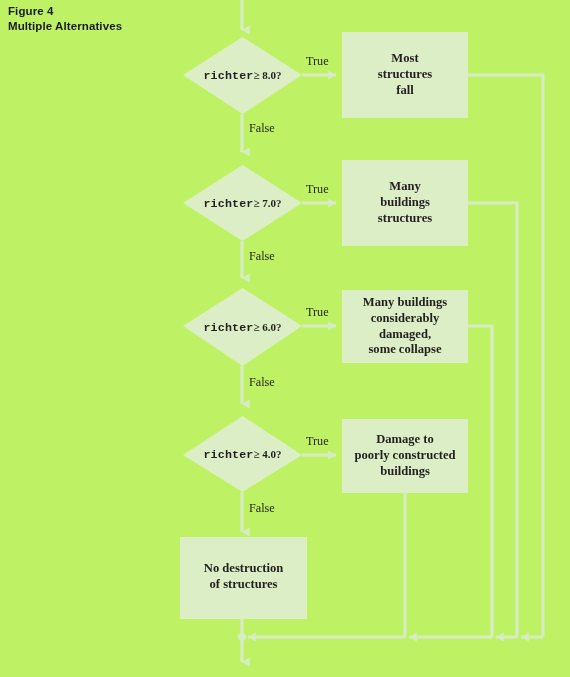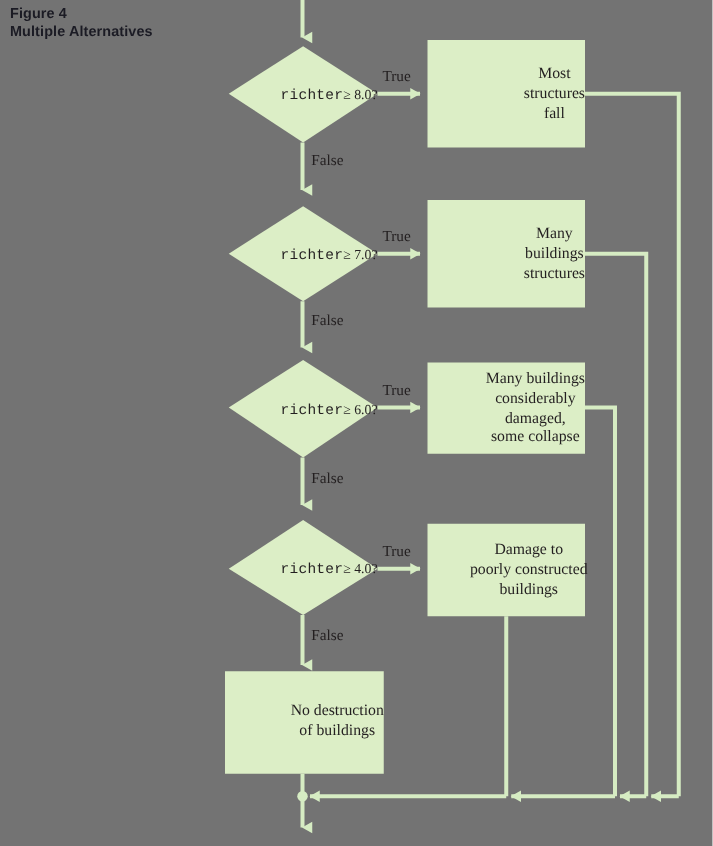--- a/index.html
+++ b/index.html
@@ -4,21 +4,21 @@
 <style>
   html, body {
     margin: 0;
     padding: 0;
     background: #ffffff;
   }
   #page {
     position: relative;
     width: 570px;
     height: 677px;
-    background: #737373;
+    background: #bef264;
     overflow: hidden;
     font-family: "Liberation Serif", serif;
   }
   #flow-svg {
     position: absolute;
     left: 0;
     top: 0;
     width: 570px;
     height: 677px;
   }
@@ -40,24 +40,25 @@
   .caption-sub {
     display: block;
     font-weight: bold;
     font-size: 11.5px;
     letter-spacing: 0.1px;
   }
   .node-text {
     position: absolute;
     display: flex;
     align-items: center;
-    justify-content: flex-end;
+    justify-content: center;
     text-align: center;
     color: #231f20;
     pointer-events: none;
+    font-weight: bold;
   }
   .box-text {
     font-family: "Liberation Serif", serif;
     font-size: 12.6px;
     line-height: 1.26;
   }
   .diamond-text {
     font-family: "Liberation Serif", serif;
     font-size: 12.6px;
     white-space: nowrap;
@@ -190,21 +191,21 @@
   <div class="node-text box-text" style="left:340px; top:419px; width:130px; height:74px;">
     <span>
       <span>Damage to</span><br>
       <span>poorly constructed</span><br>
       <span>buildings</span>
     </span>
   </div>
   <div class="node-text box-text" style="left:180px; top:536px; width:127px; height:82px;">
     <span>
       <span>No destruction</span><br>
-      <span>of buildings</span>
+      <span>of structures</span>
     </span>
   </div>
 
   <div class="edge-label" style="left:306px; top:54px;">True</div>
   <div class="edge-label" style="left:306px; top:182px;">True</div>
   <div class="edge-label" style="left:306px; top:305px;">True</div>
   <div class="edge-label" style="left:306px; top:434px;">True</div>
 
   <div class="edge-label" style="left:249px; top:121px;">False</div>
   <div class="edge-label" style="left:249px; top:249px;">False</div>

